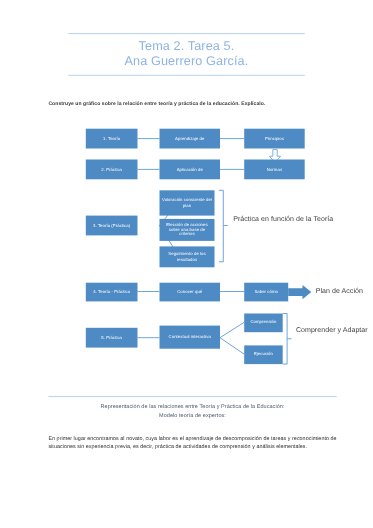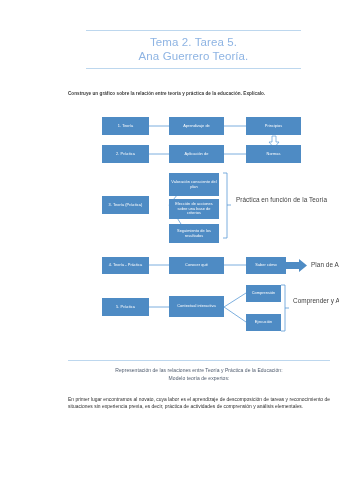--- a/index.html
+++ b/index.html
@@ -13,21 +13,20 @@
     font-family: "Liberation Sans", sans-serif;
     color: #3f3f3f;
     overflow: hidden;
     position: relative;
   }
   .page {
     position: relative;
     width: 297px;
     height: 480px;
     background: #ffffff;
-    margin-left: 24px;
   }
 
   
   .header-block {
     position: absolute;
     left: 62px;
     top: 30px;
     width: 215px;
   }
   .rule {
@@ -128,21 +127,21 @@
 </style>
 </head>
 <body>
 
 <div class="page">
 
   <div class="header-block">
     <div class="rule"></div>
     <div class="title-lines">
       <div class="title-line">Tema 2. Tarea 5.</div>
-      <div class="title-line">Ana Guerrero Teoría.</div>
+      <div class="title-line">Ana Guerrero García.</div>
     </div>
     <div class="rule bottom"></div>
   </div>
 
   <div class="instruction">Construye un gráfico sobre la relación entre teoría y práctica de la educación. Explícalo.</div>
 
   <svg class="diagram" width="339" height="480" viewBox="0 0 339 480" xmlns="http://www.w3.org/2000/svg">
     <g stroke="#5b9bd5" stroke-width="0.8" fill="none">
 
       <line x1="125" y1="126" x2="145" y2="126"></line>

